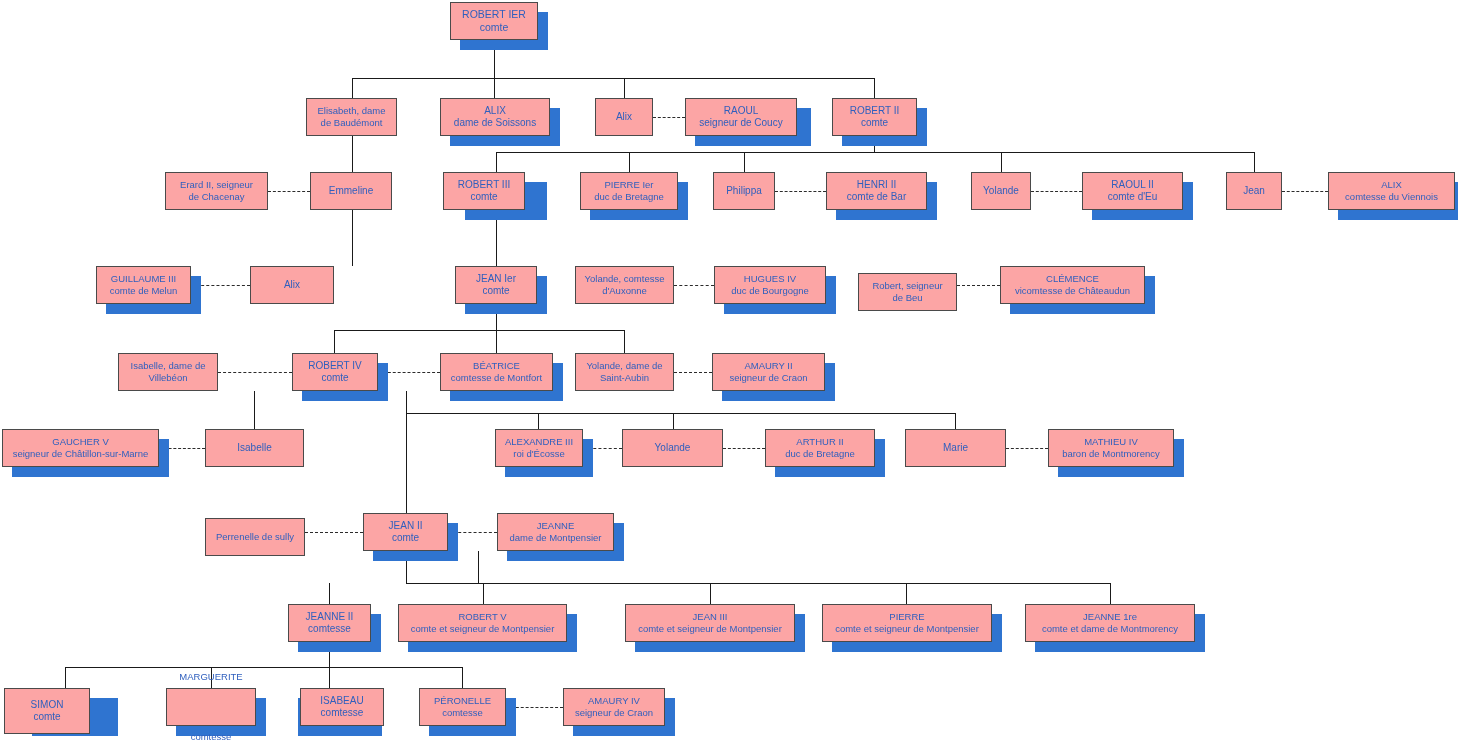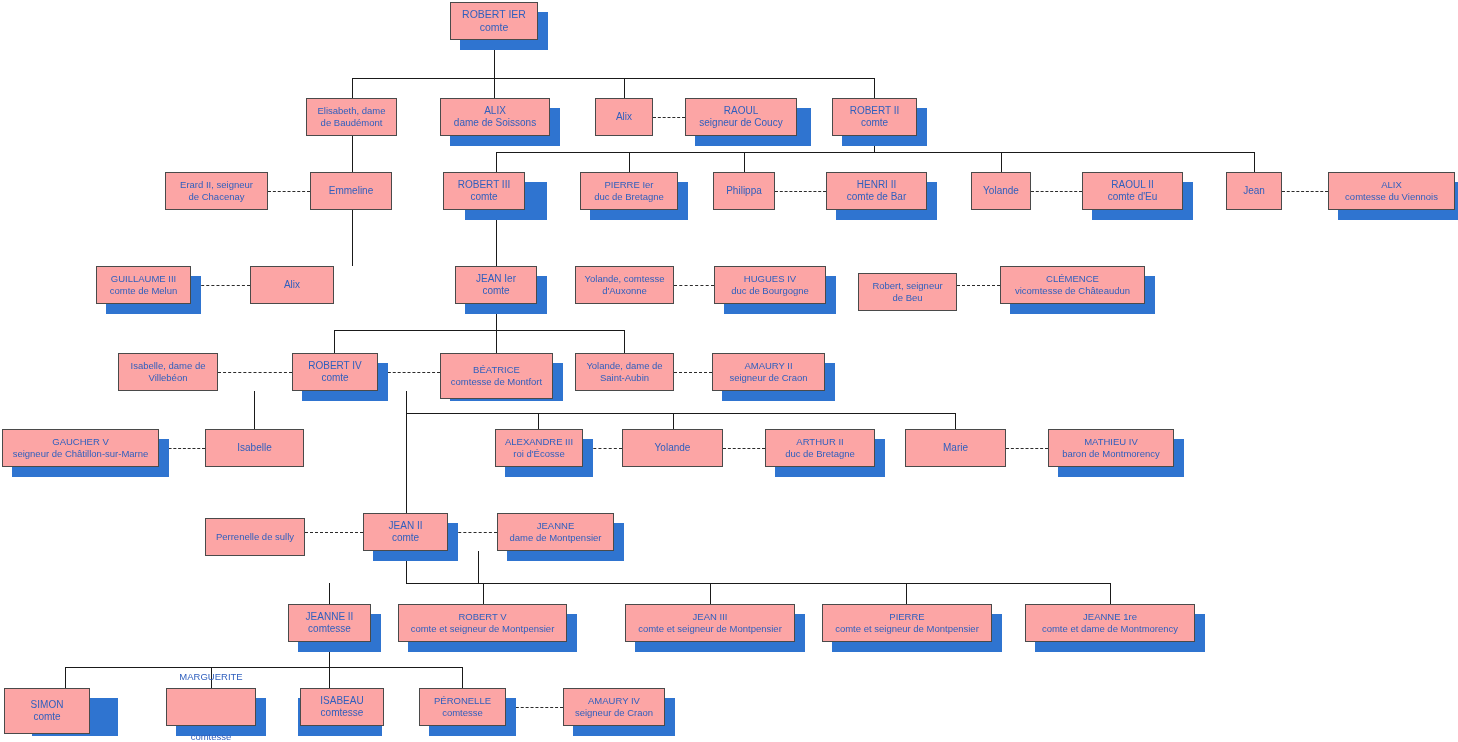--- a/index.html
+++ b/index.html
@@ -189,21 +189,21 @@
       <div class="node s11" style="left: 118px; top: 353px; width: 100px; height: 38px;">
         <span class="l1">Isabelle, dame de</span>
         <span class="l2">Villebéon</span>
       </div>
       <div class="shadow" style="left: 302px; top: 363px; width: 86px; height: 38px;"></div>
       <div class="node s12" style="left: 292px; top: 353px; width: 86px; height: 38px;">
         <span class="l1">ROBERT IV</span>
         <span class="l2">comte</span>
       </div>
       <div class="shadow" style="left: 450px; top: 363px; width: 113px; height: 38px;"></div>
-      <div class="node s11" style="left: 440px; top: 353px; width: 113px; height: 46px;">
+      <div class="node s11" style="left: 440px; top: 353px; width: 113px; height: 38px;">
         <span class="l1">BÉATRICE</span>
         <span class="l2">comtesse de Montfort</span>
       </div>
       <div class="node s11" style="left: 575px; top: 353px; width: 99px; height: 38px;">
         <span class="l1">Yolande, dame de</span>
         <span class="l2">Saint-Aubin</span>
       </div>
       <div class="shadow" style="left: 722px; top: 363px; width: 113px; height: 38px;"></div>
       <div class="node s11" style="left: 712px; top: 353px; width: 113px; height: 38px;">
         <span class="l1">AMAURY II</span>

